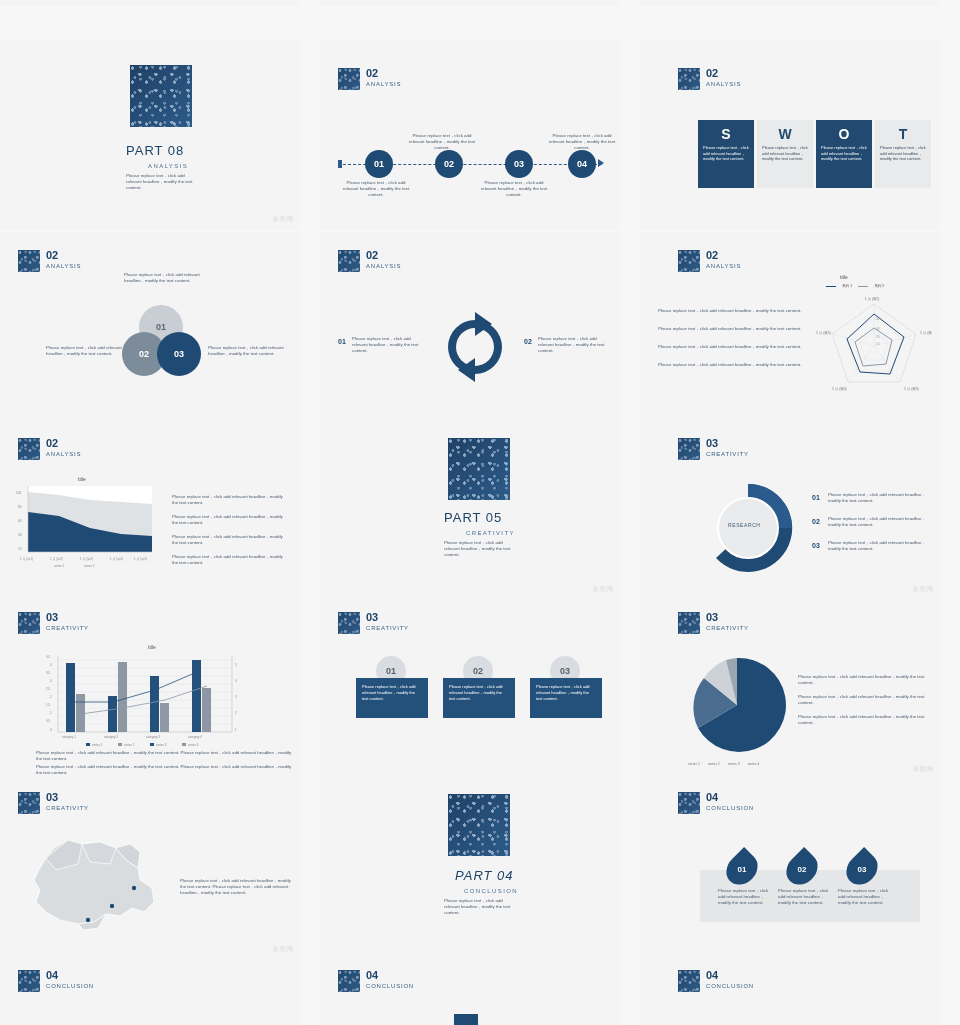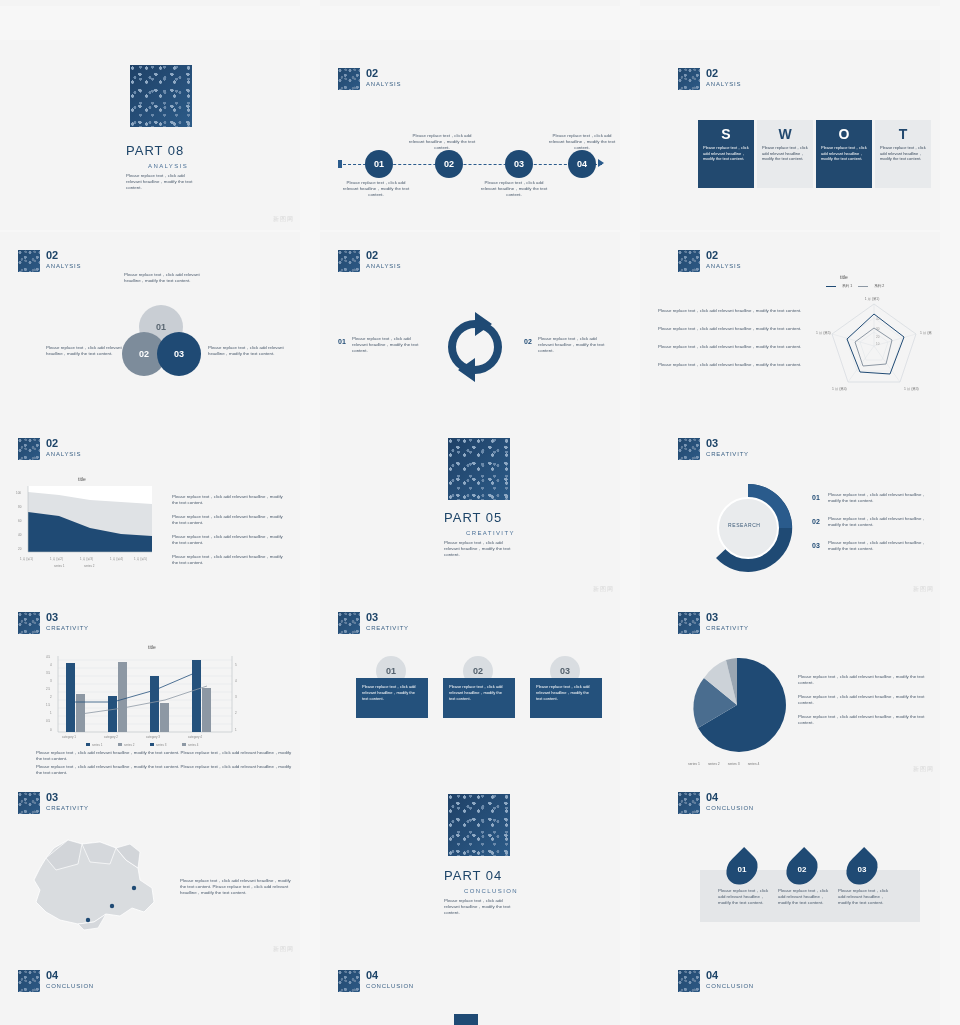--- a/index.html
+++ b/index.html
@@ -422,21 +422,21 @@
       <circle cx="114" cy="60" r="2.2" fill="#1f4a74"></circle>
       <circle cx="92" cy="78" r="2.2" fill="#1f4a74"></circle>
       <circle cx="68" cy="92" r="2.2" fill="#1f4a74"></circle>
     </svg>
     <div class="tiny" style="position:absolute;left:180px;top:98px;width:112px;">Please replace text，click add relevant headline，modify the text content. Please replace text，click add relevant headline，modify the text content.</div>
     <div class="wm">新图网</div>
   </div>
 
   <div class="slide" style="left:320px;top:780px;width:300px;height:180px;">
     <div class="pattern" style="position:absolute;left:128px;top:14px;width:62px;height:62px;"></div>
-    <div class="part-title" style="position:absolute;left:124px;top:88px;">PART 04</div>
+    <div class="part-title" style="position:absolute;left:135px;top:88px;font-style:italic;">PART 04</div>
     <div class="part-sub" style="position:absolute;left:144px;top:106px;">CONCLUSION</div>
     <div class="tiny" style="position:absolute;left:124px;top:118px;width:68px;">Please replace text，click add relevant headline，modify the text content.</div>
   </div>
 
   <div class="slide" style="left:640px;top:780px;width:300px;height:180px;">
     <div class="sec-badge" style="position:absolute;left:38px;top:12px;">
       <div class="sec-sq"></div>
       <div>
         <div class="sec-num">04</div>
         <div class="sec-name">CONCLUSION</div>

